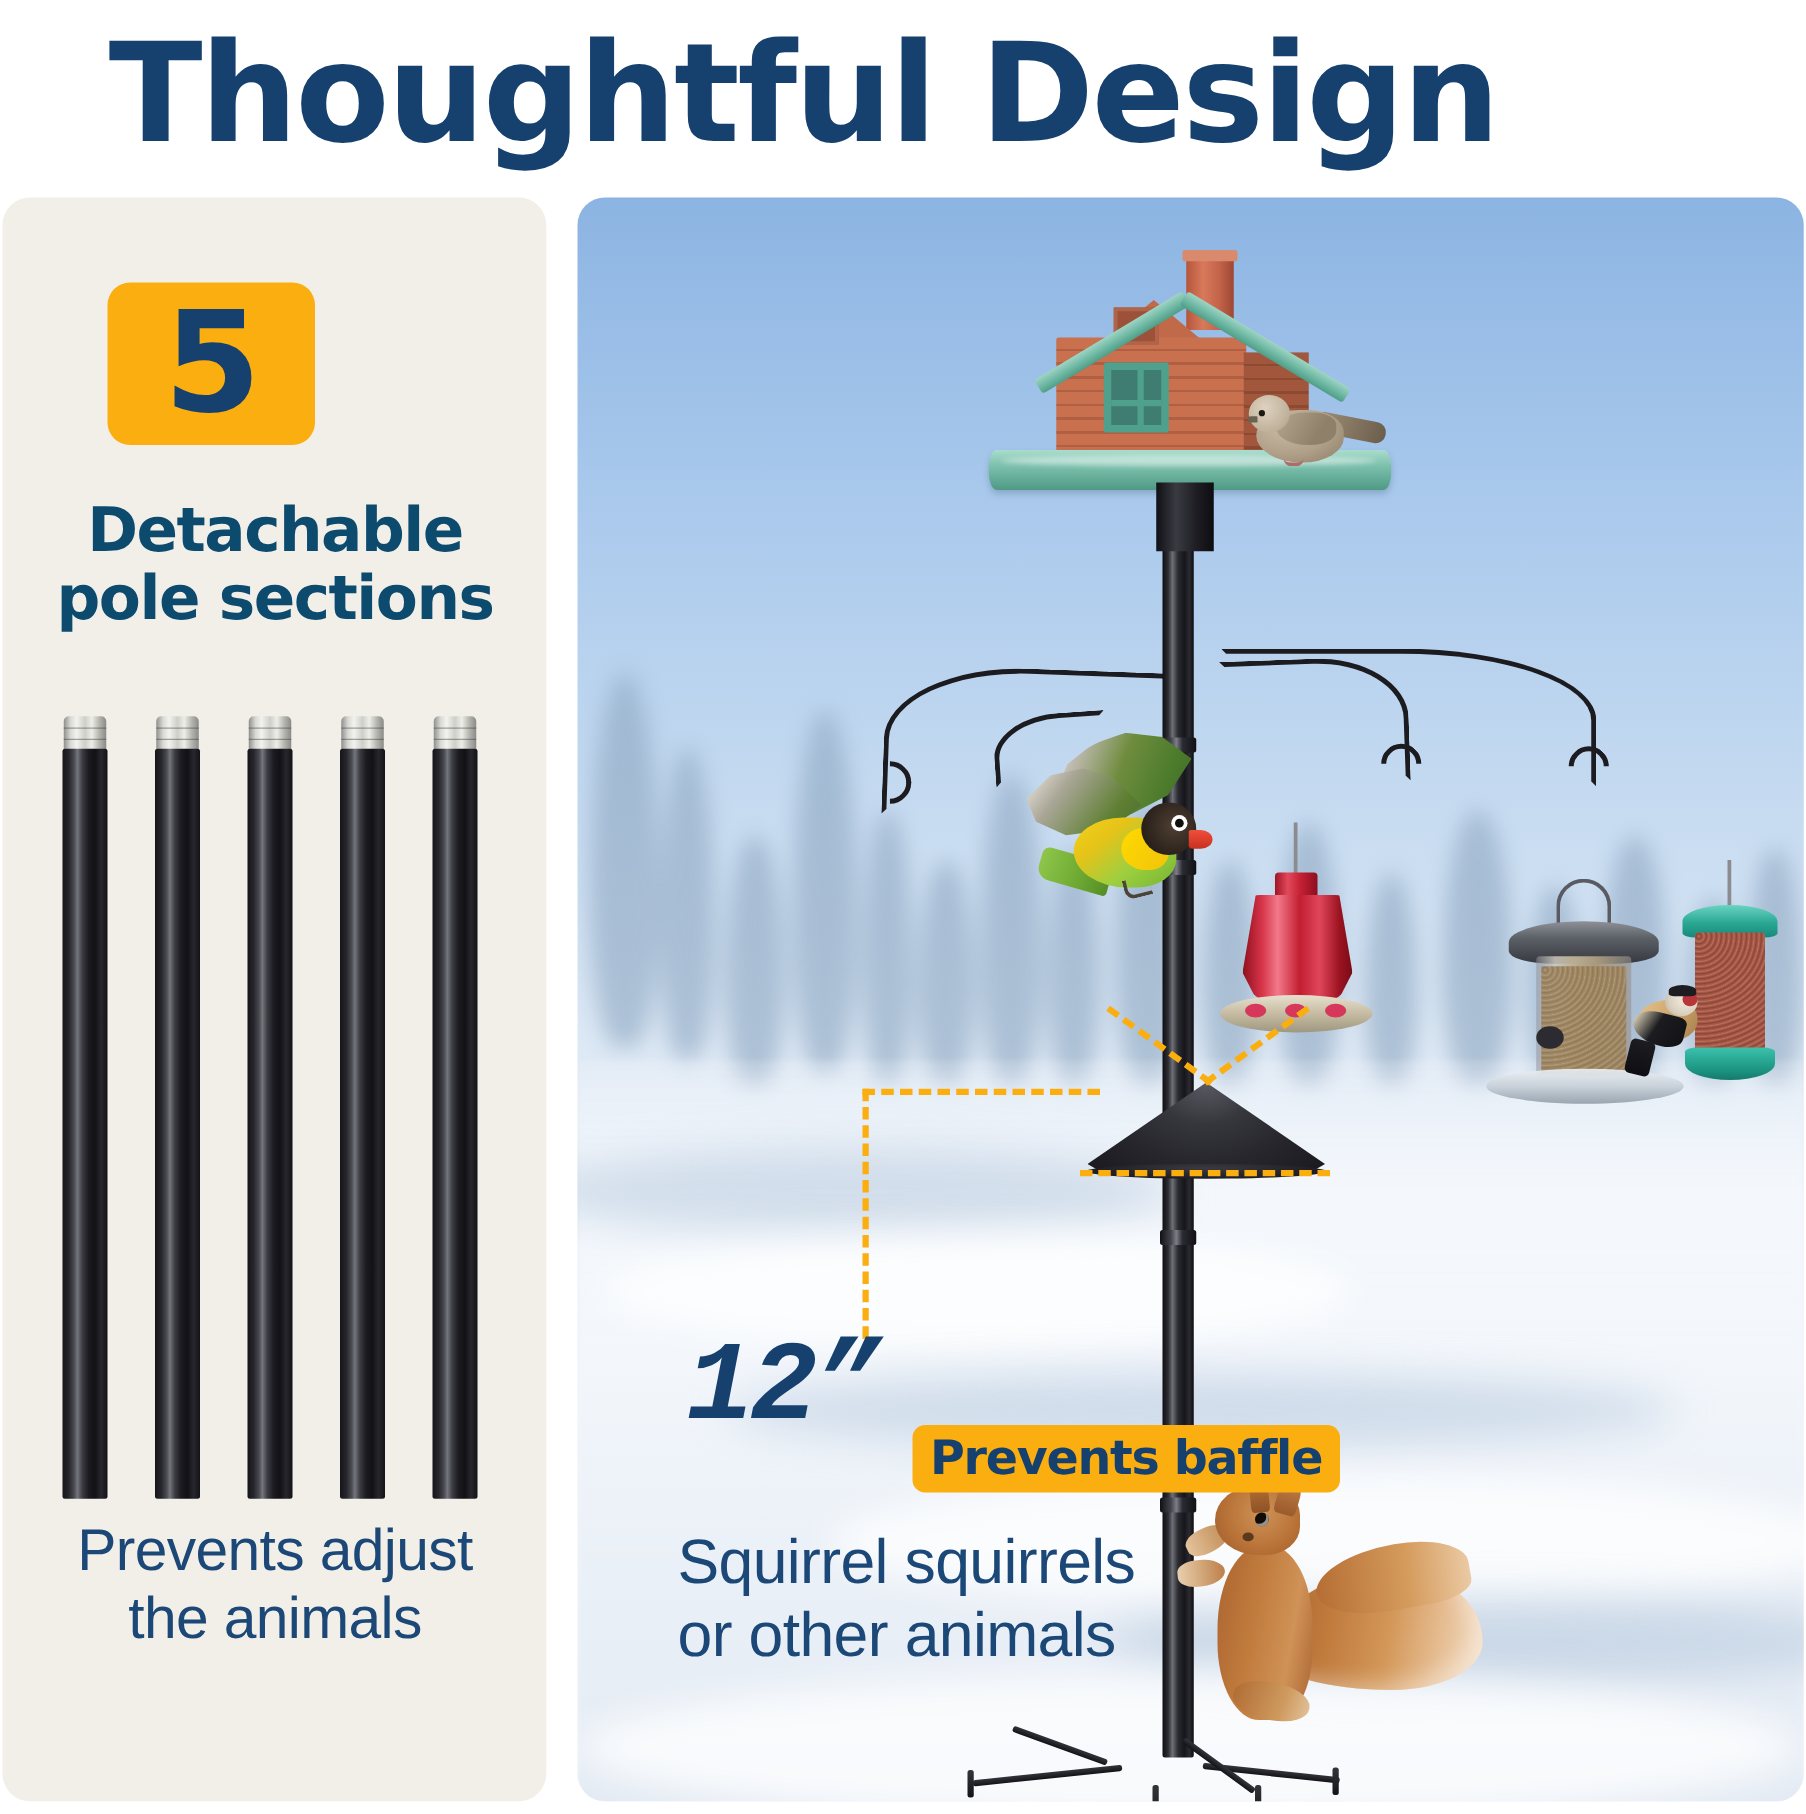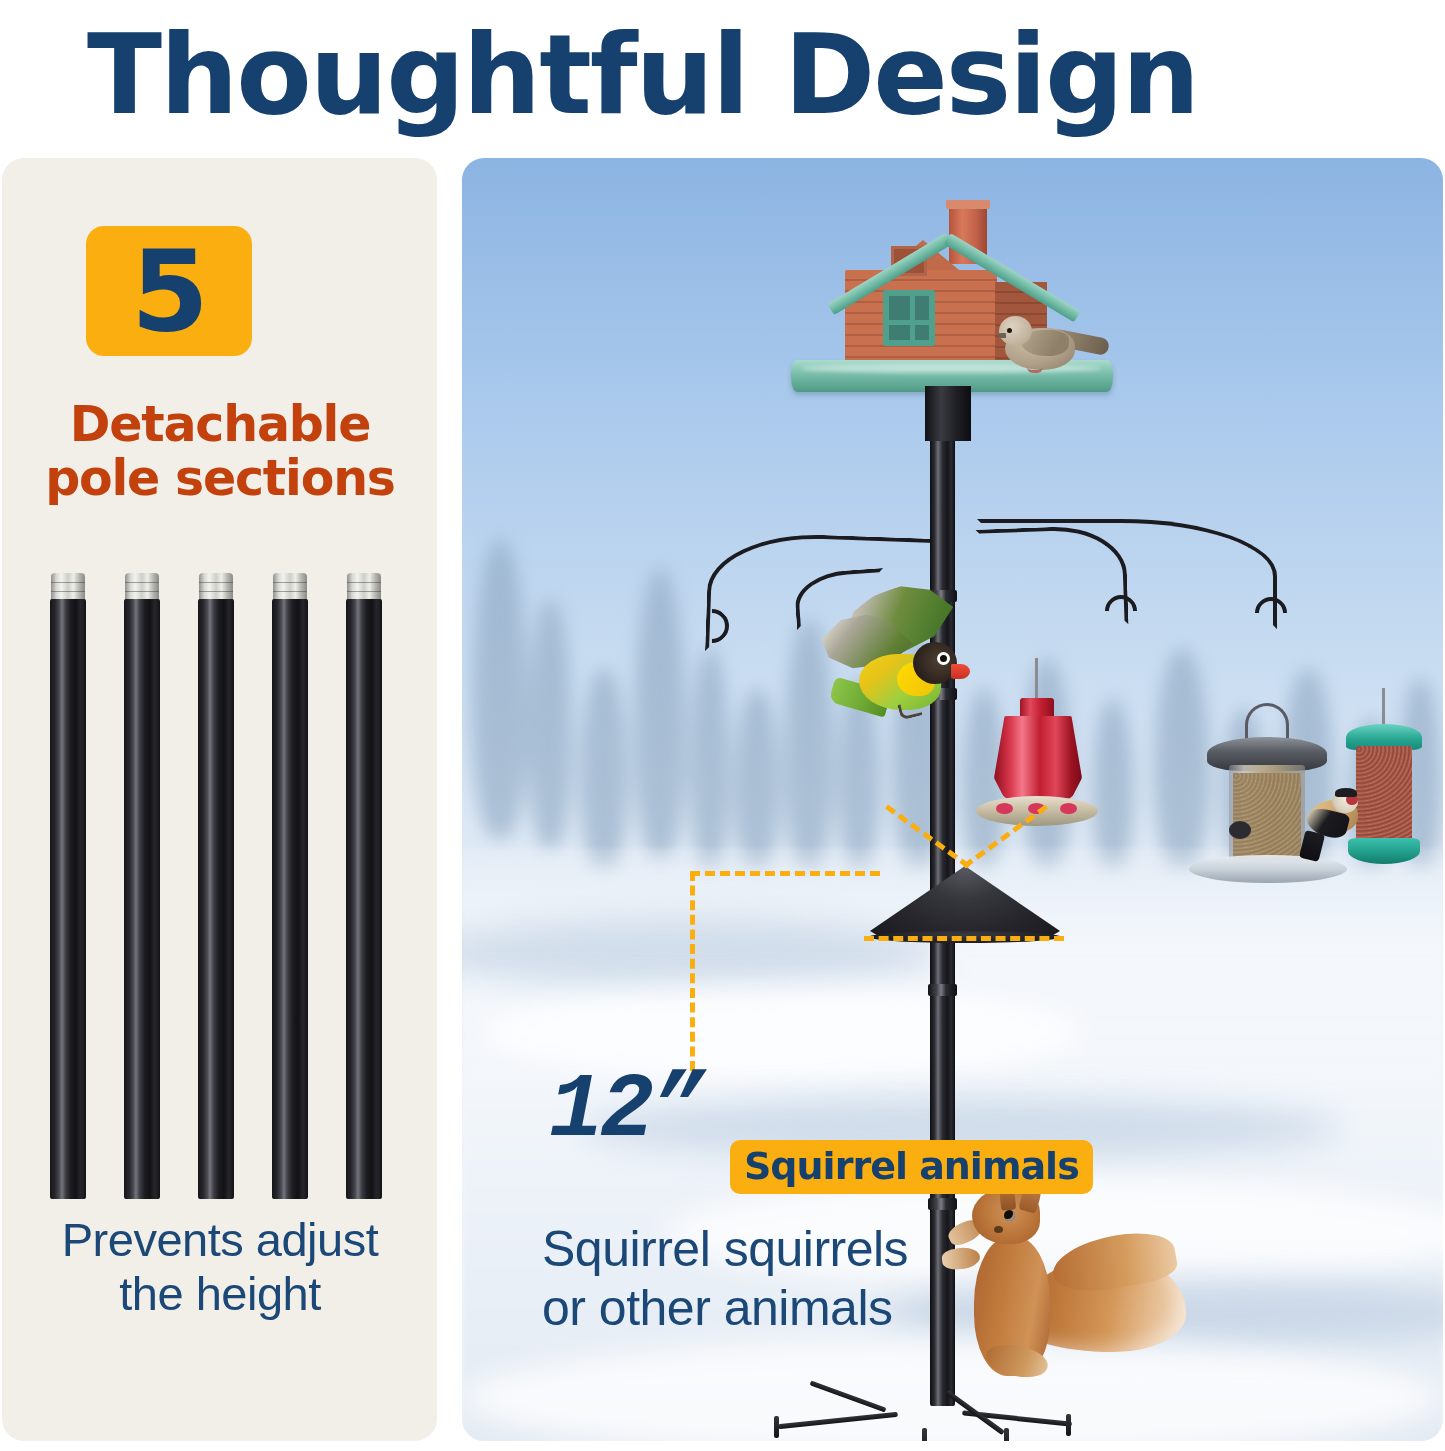--- a/index.html
+++ b/index.html
@@ -39,21 +39,21 @@
     position:absolute; left:84px; top:68px; width:166px; height:130px;
     background:#FBAE10; border-radius:18px;
     display:flex; align-items:center; justify-content:center;
   }
   .badge-num{
     font-size:112px; font-weight:700; color:#16406E; line-height:1;
     font-family:"DejaVu Sans", sans-serif; letter-spacing:-2px;
   }
   .left-head{
     position:absolute; left:12px; top:240px; width:412px;
-    text-align:center; color:#c2410c;
+    text-align:center; color:#0c4a6e;
     font-size:49px; font-weight:700; line-height:1.1;
     letter-spacing:-1.2px; font-family:"DejaVu Sans", sans-serif;
   }
   .left-foot{
     position:absolute; left:8px; top:1055px; width:420px;
     text-align:center; color:#1c4878;
     font-size:47px; font-weight:400; line-height:1.15;
     letter-spacing:-0.5px;
   }
   .poles{
@@ -464,21 +464,21 @@
         <div class="tube"></div>
       </div>
       <div class="pole">
         <div class="cap"></div>
         <div class="tube"></div>
       </div>
     </div>
 
     <div class="left-foot">
       <div>Prevents adjust</div>
-      <div>the height</div>
+      <div>the animals</div>
     </div>
   </div>
 
   <div class="panel-right">
 
     <div class="trees">
       <div class="tree" style="left:10px;  top:0px;   width:56px;  height:300px;"></div>
       <div class="tree" style="left:66px;  top:60px;  width:44px;  height:250px;"></div>
       <div class="tree" style="left:118px; top:130px; width:48px;  height:200px;"></div>
       <div class="tree" style="left:172px; top:30px;  width:52px;  height:290px;"></div>
@@ -638,20 +638,20 @@
       <div class="pf" style="left:-62px; top:4px;  width:80px;  height:5px; transform:rotate(20deg);"></div>
       <div class="pf" style="left:92px;  top:26px; width:110px; height:5px; transform:rotate(6deg);"></div>
       <div class="pf" style="left:70px;  top:20px; width:70px;  height:5px; transform:rotate(36deg);"></div>
       <div class="pf" style="left:-96px; top:26px; width:5px;  height:22px;"></div>
       <div class="pf" style="left:196px; top:24px; width:5px;  height:22px;"></div>
       <div class="pf" style="left:52px;  top:38px; width:5px;  height:30px;"></div>
       <div class="pf" style="left:134px; top:38px; width:5px;  height:26px;"></div>
     </div>
 
     <div class="rc-12">12”</div>
-    <div class="rc-pill">Squirrel animals</div>
+    <div class="rc-pill">Prevents baffle</div>
     <div class="rc-sub">
       <div>Squirrel squirrels</div>
       <div>or other animals</div>
     </div>
 
   </div>
 </div>
 
 </body></html>

